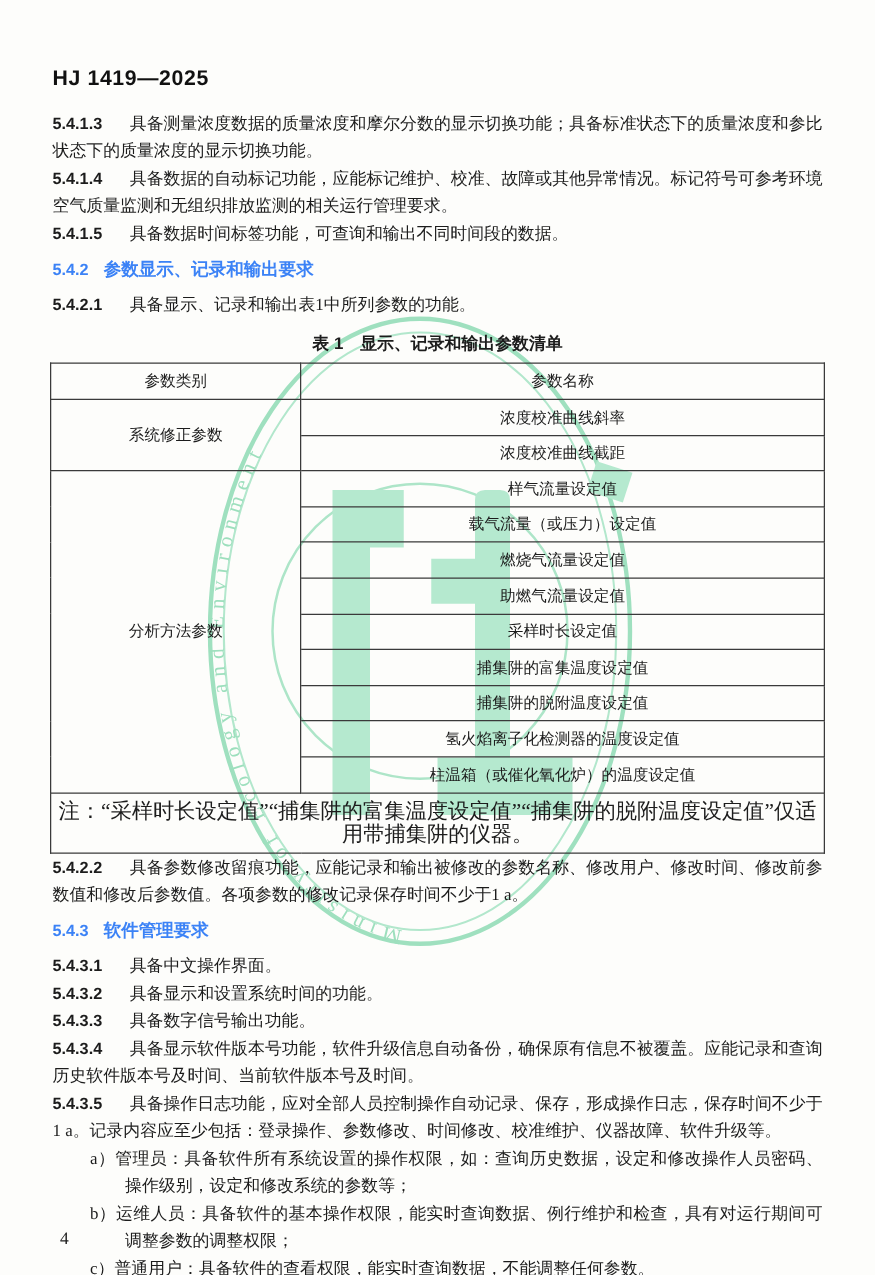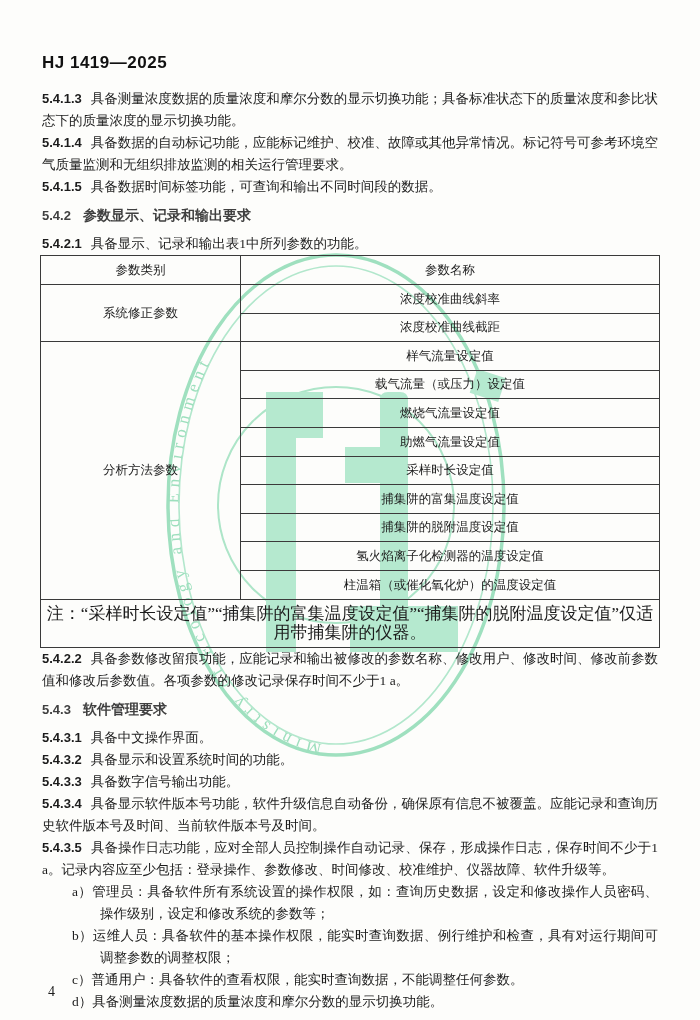--- a/index.html
+++ b/index.html
@@ -19,26 +19,26 @@
     font-weight:bold;font-size:17px;letter-spacing:.5px;color:#111;text-align:right;
   }
   
   .content{position:absolute;left:42px;right:42px;top:88px;}
   p.clause{
     margin:0;font-size:13.5px;line-height:22px;text-align:justify;
     text-justify:inter-ideograph;
   }
   .cnum{
     font-family:"Liberation Sans","DejaVu Sans",sans-serif;
-    font-weight:bold;margin-right:9px;font-size:13px;
+    font-weight:bold;margin-right:22px;font-size:13px;
   }
   h2.sec{
     margin:6px 0 6px 0;font-size:14px;line-height:22px;
     font-family:"Liberation Sans","DejaVu Sans",sans-serif;
-    font-weight:bold;color:#404040;
+    font-weight:bold;color:#3b82f6;
   }
   h2.sec .cnum{margin-right:12px;}
   .caption{
     margin:9px 0 4px 0;text-align:center;font-size:13.5px;line-height:22px;
     font-family:"Liberation Sans","DejaVu Sans",sans-serif;font-weight:bold;
   }
   
   table.ptable{
     border-collapse:collapse;width:620px;margin-left:-2px;
     font-size:12.5px;table-layout:fixed;
@@ -99,20 +99,21 @@
     <p class="clause"><span class="cnum">5.4.1.3</span><span>具备测量浓度数据的质量浓度和摩尔分数的显示切换功能；具备标准状态下的质量浓度和参比状态下的质量浓度的显示切换功能。</span></p>
 
     <p class="clause"><span class="cnum">5.4.1.4</span><span>具备数据的自动标记功能，应能标记维护、校准、故障或其他异常情况。标记符号可参考环境空气质量监测和无组织排放监测的相关运行管理要求。</span></p>
 
     <p class="clause"><span class="cnum">5.4.1.5</span><span>具备数据时间标签功能，可查询和输出不同时间段的数据。</span></p>
 
     <h2 class="sec"><span class="cnum">5.4.2</span><span>参数显示、记录和输出要求</span></h2>
 
     <p class="clause"><span class="cnum">5.4.2.1</span><span>具备显示、记录和输出表1中所列参数的功能。</span></p>
 
+    <div class="caption">表 1　显示、记录和输出参数清单</div>
 
     <table class="ptable">
       <colgroup>
           <col class="c1">
           <col>
         </colgroup>
       <tbody>
           <tr>
         <th>参数类别</th>
         <th>参数名称</th>

